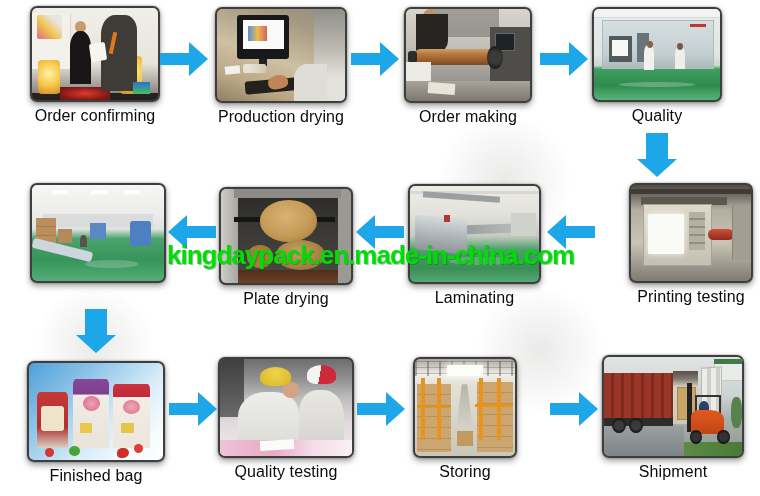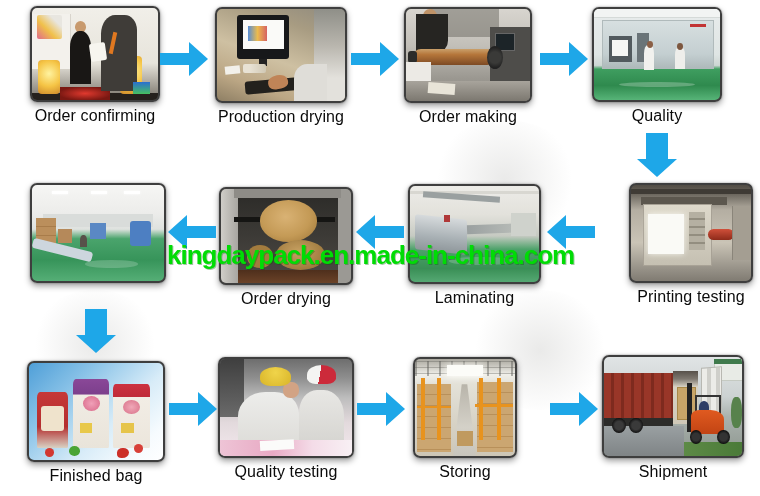--- a/index.html
+++ b/index.html
@@ -142,21 +142,21 @@
       <i style="left:13%;top:10%;width:77%;height:78%;background:linear-gradient(180deg,#2e2d2a,#4a4742);"></i>
       <i style="left:0;top:0;width:13%;height:100%;background:linear-gradient(90deg,#cfcdc8,#a8a6a1);"></i>
       <i style="left:90%;top:0;width:10%;height:100%;background:#9b9994;"></i>
       <i style="left:10%;top:0;width:82%;height:10%;background:#8e8c87;"></i>
       <i style="left:10%;top:30%;width:78%;height:5%;background:#151513;"></i>
       <i style="left:30%;top:12%;width:44%;height:44%;background:radial-gradient(ellipse at 45% 40%,#d9b274 0%,#c49a56 55%,#9c7436 100%);border-radius:50%;"></i>
       <i style="left:42%;top:54%;width:38%;height:32%;background:radial-gradient(ellipse at 45% 40%,#c7a162,#8f6a30);border-radius:50%;"></i>
       <i style="left:20%;top:60%;width:20%;height:24%;background:#a37c3e;border-radius:50%;"></i>
       <i style="left:13%;top:86%;width:77%;height:14%;background:linear-gradient(#4e2f1c,#6b4228);"></i>
     </div>
-    <figcaption>Order drying</figcaption>
+    <figcaption>Plate drying</figcaption>
   </figure>
 
   <figure class="step" style="left:408px;top:184px;width:133px;">
     <div class="photo" style="height:100px;background:linear-gradient(180deg,#edece8 0%,#e2e1db 30%,#c6cac2 52%,#4da26a 66%,#3a8f56 86%,#55a873 100%);">
       <i style="left:0;top:5%;width:100%;height:3%;background:#d8d7d1;"></i>
       <i style="left:10%;top:8%;width:60%;height:6%;background:#9aa0a0;transform:rotate(4deg);"></i>
       <i style="left:4%;top:32%;width:40%;height:36%;background:linear-gradient(180deg,#d6dadc 0%,#a8b0b4 60%,#8e969a 100%);transform:skewY(6deg);border-radius:3px;"></i>
       <i style="left:26%;top:30%;width:5%;height:7%;background:#b03838;"></i>
       <i style="left:44%;top:40%;width:52%;height:9%;background:linear-gradient(90deg,#9aa0a0,#c2c6c0);transform:rotate(-2deg);"></i>
       <i style="left:78%;top:28%;width:20%;height:24%;background:#cfd2cc;"></i>

